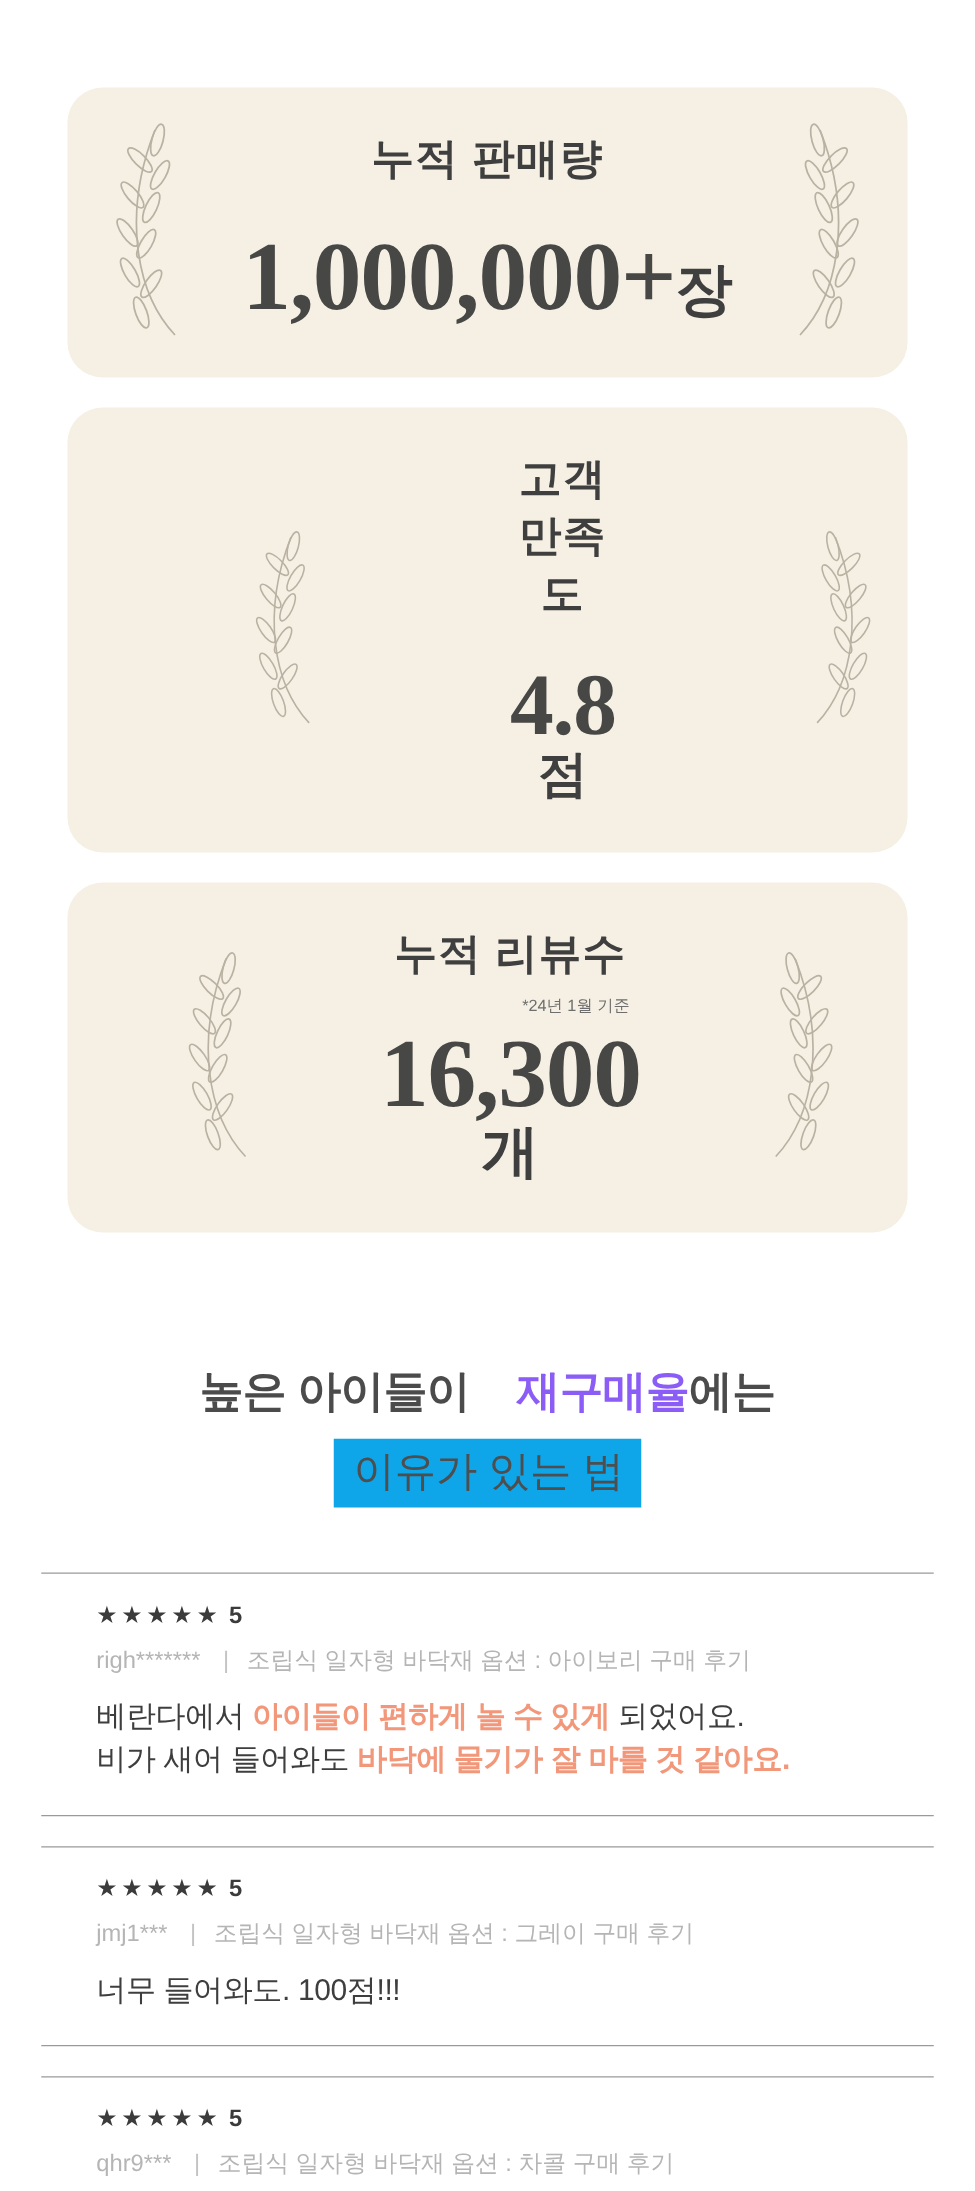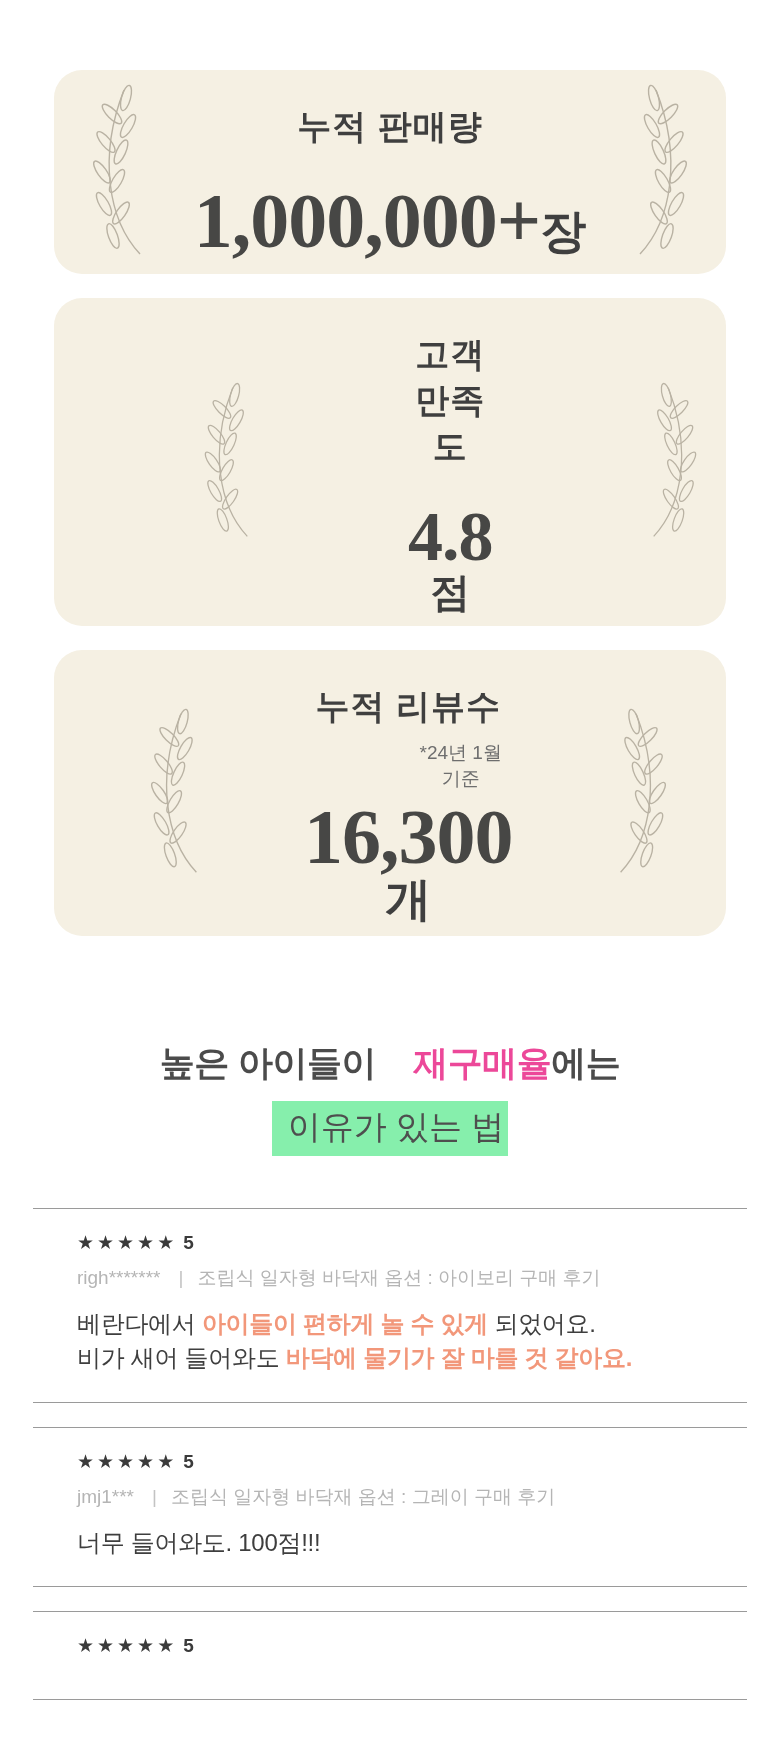--- a/index.html
+++ b/index.html
@@ -11,47 +11,47 @@
   }
   .page{width:780px;min-height:1753px;box-sizing:border-box;padding-top:70px;}
 
   
   .stat-card{
     width:672px;margin:0 auto 24px auto;
     background:#F5F0E3;border-radius:28px;
     display:flex;align-items:center;justify-content:space-between;
     box-sizing:border-box;
   }
-  .stat-card .center{flex:1;text-align:center;padding:34px 0 14px 0;}
+  .stat-card .center{flex:1;text-align:center;padding:34px 0 42px 0;}
   .stat-title{font-size:34px;font-weight:800;color:#3F3F3F;letter-spacing:1px;}
-  .stat-note{font-size:19px;color:#6E6E6E;margin-top:10px;padding-left:105px;letter-spacing:0px;}
+  .stat-note{font-size:13px;color:#6E6E6E;margin-top:10px;padding-left:105px;letter-spacing:0px;}
   .stat-value-row{margin-top:32px;line-height:1;}
   .stat-value{
     font-family:"Liberation Serif","DejaVu Serif",serif;
     font-size:78px;font-weight:600;color:#474745;letter-spacing:-1px;
   }
   .stat-card.card-satisfaction .stat-value{font-size:70px;}
   .stat-unit{font-size:46px;font-weight:800;color:#3F3F3F;letter-spacing:0;}
   .stat-card.card-satisfaction .stat-unit{font-size:40px;}
 
   .laurel{display:block;}
   .laurel svg{display:block;}
   .laurel.right{transform:scaleX(-1);}
   .card-sales .laurel{margin:0 36px;}
   .card-satisfaction .laurel{margin:0 148px;}
   .card-reviews .laurel{margin:0 94px;}
 
   
   .section-heading{margin-top:104px;text-align:center;}
   .heading-line1{font-size:35px;font-weight:800;color:#4B4B4B;letter-spacing:-0.5px;}
-  .heading-line1 .accent{color:#ec4899;margin-left:28px;}
+  .heading-line1 .accent{color:#8b5cf6;margin-left:28px;}
   .heading-line2-wrap{margin-top:14px;}
   .heading-line2{
-    display:inline-block;background:#86efac;color:#4E4E4E;
-    font-size:33px;font-weight:500;padding:4px 4px 6px 16px;letter-spacing:0px;
+    display:inline-block;background:#0ea5e9;color:#4E4E4E;
+    font-size:33px;font-weight:500;padding:4px 14px 6px 16px;letter-spacing:0px;
   }
 
   
   .reviews{margin:52px 33px 0 33px;}
   .review-block{
     border-top:1px solid #9A9A9A;border-bottom:1px solid #9A9A9A;
     margin-bottom:24px;
     padding:22px 20px 26px 44px;
   }
   .review-block:last-child{margin-bottom:0;}
@@ -164,20 +164,21 @@
     <div class="review-block">
       <div class="stars-row"><span>★★★★★</span><span class="score">5</span></div>
       <div class="meta-row"><span>jmj1***</span><span class="divider">|</span><span>조립식 일자형 바닥재 옵션 : 그레이 구매 후기</span></div>
       <div class="review-body">
           <div><span>너무 들어와도. 100점!!!</span></div>
         </div>
     </div>
 
     <div class="review-block">
       <div class="stars-row"><span>★★★★★</span><span class="score">5</span></div>
+      <div class="meta-row"><span>qhr9***</span><span class="divider">|</span><span>조립식 일자형 바닥재 옵션 : 차콜 구매 후기</span></div>
       <div class="review-body">
           <div></div>
         </div>
     </div>
 
   </div>
 
 </div>
 
 </body></html>

